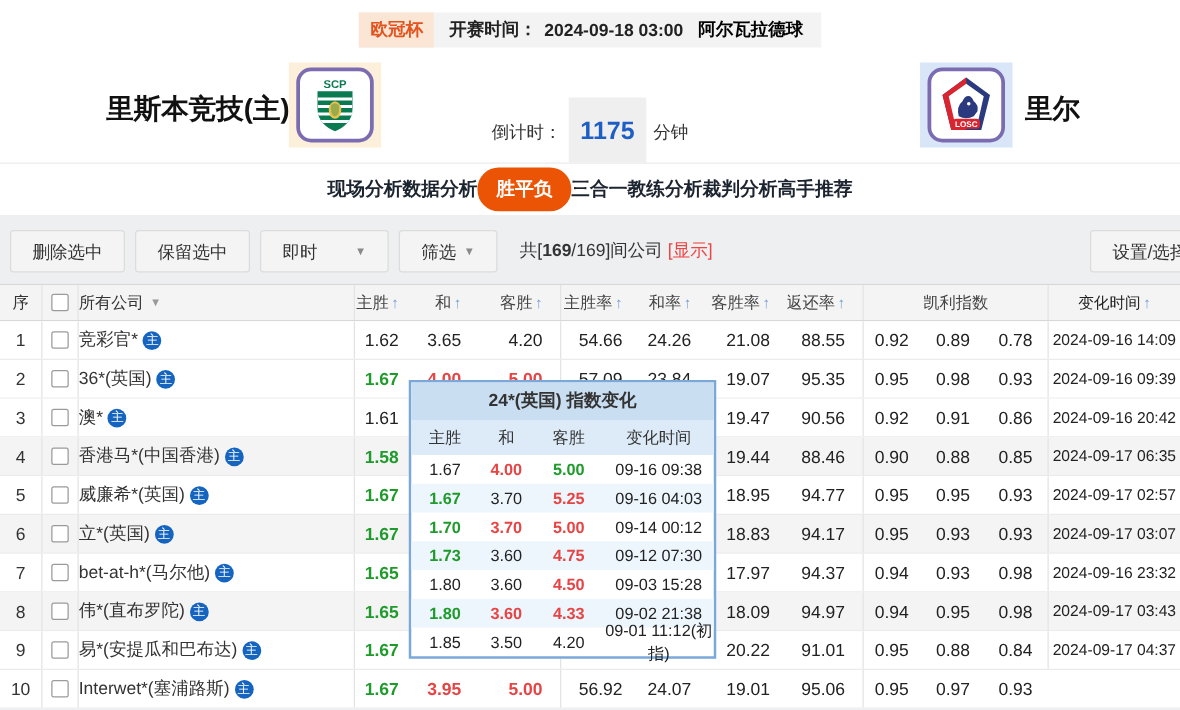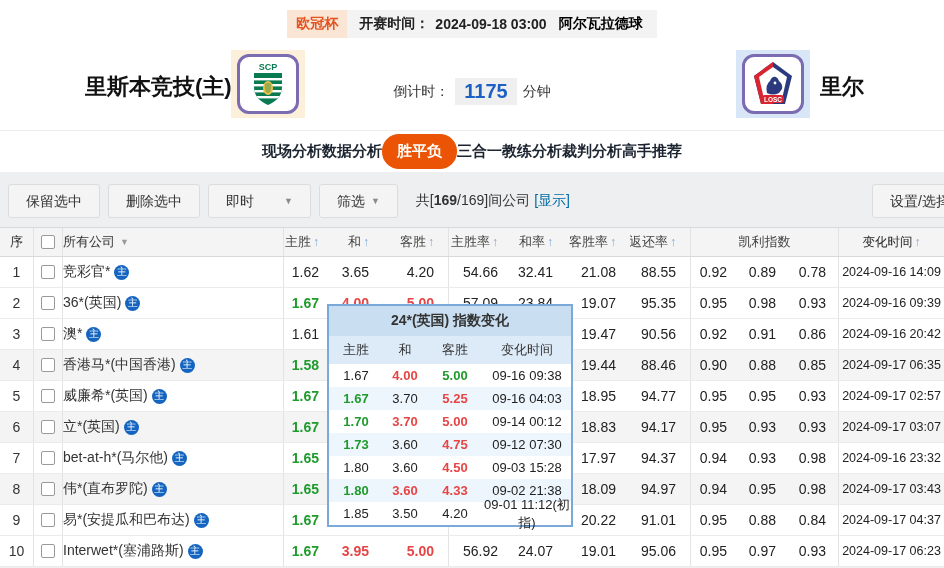--- a/index.html
+++ b/index.html
@@ -17,39 +17,39 @@
 
   
   .team-name { position:absolute; font-size:22px; font-weight:bold; color:#111; top:72px; }
   .home-name { left:85px; }
   .away-name { left:820px; }
   .logo-wrap { position:absolute; top:50px; width:74px; height:68px; display:flex; align-items:center; justify-content:center; }
   .home-wrap { left:231px; background:#fdf0da; }
   .away-wrap { left:736px; background:#d9e6f7; }
   .logo-box { width:62px; height:60px; background:#fff; border:3px solid #7b6cb2; border-radius:12px; display:flex; align-items:center; justify-content:center; }
   .countdown { position:absolute; top:78px; left:0; right:0; display:flex; justify-content:center; align-items:center; font-size:14px; color:#333; }
-  .cd-value { background:#efefef; color:#1d5fc4; font-size:20px; font-weight:bold; padding:2px 9px; margin:0 6px; }
+  .cd-value { background:#efefef; color:#1d5fc4; font-size:20px; font-weight:bold; padding:16px 9px; margin:0 6px; }
 
   
   .nav { position:absolute; top:130px; left:0; width:944px; height:42px; background:#fff; border-top:1px solid #ececec; display:flex; justify-content:center; align-items:center; }
   .tab { font-size:15px; font-weight:bold; color:#1c2430; cursor:pointer; white-space:nowrap; }
   .tab.active { background:#ea5404; color:#fff; border-radius:17px; padding:8px 15px; }
 
   
   .content { position:absolute; top:172px; left:0; width:944px; height:396px; background:#edeff0; }
 
   
   .toolbar { position:absolute; top:184px; left:8px; width:936px; height:34px; display:flex; align-items:center; gap:8px; font-size:14px; }
   .btn { background:#f4f4f4; border:1px solid #dcdcdc; border-radius:3px; height:34px; line-height:32px; padding:0 17px; color:#333; cursor:pointer; white-space:nowrap; }
   .btn.dd { display:flex; align-items:center; }
   .dd-gap { display:inline-block; width:30px; }
   .dd-arr { color:#8a8a8a; font-size:9px; }
   .count { margin-left:10px; color:#333; }
   .count b { font-weight:bold; }
-  .show-link { color:#0369a1; margin-left:4px; cursor:pointer; }
+  .show-link { color:#ef4444; margin-left:4px; cursor:pointer; }
   .settings-btn { position:absolute; left:864px; top:0; }
 
   
   .table { position:absolute; top:227px; left:0; width:944px; background:#fff; }
   .thead { height:30px; background:#f4f4f4; border-top:1px solid #d8d8d8; border-bottom:1px solid #d8d8d8; display:flex; align-items:center; font-size:13px; color:#444; }
   .trow { height:31px; display:flex; align-items:center; border-bottom:1px solid #ebebeb; background:#fff; font-size:14px; }
   .trow.shade { background:#f4f4f4; }
   .c { height:100%; display:flex; align-items:center; justify-content:flex-end; padding-right:14px; white-space:nowrap; overflow:hidden; }
   .bl { border-left:1px solid #e3e3e3; }
   .c-idx { width:33px; justify-content:center; padding:0; color:#333; }
@@ -136,22 +136,22 @@
     <div class="tab active">胜平负</div>
     <div class="tab">三合一</div>
     <div class="tab">教练分析</div>
     <div class="tab">裁判分析</div>
     <div class="tab">高手推荐</div>
   </div>
 
 <div class="content"></div>
 
 <div class="toolbar">
+  <div class="btn">删除选中</div>
   <div class="btn">保留选中</div>
-  <div class="btn">删除选中</div>
   <div class="btn dd">
     <span>即时</span>
     <span class="dd-gap"></span>
     <span class="dd-arr">▼</span>
   </div>
   <div class="btn dd">
     <span>筛选</span>
     <span style="width:6px;display:inline-block"></span>
     <span class="dd-arr">▼</span>
   </div>
@@ -214,21 +214,21 @@
           <span class="cbx"></span>
         </div>
         <div class="c c-comp bl">
           <span>竞彩官*</span>
           <span class="badge">主</span>
         </div>
         <div class="c c-o1 bl">1.62</div>
         <div class="c c-o2">3.65</div>
         <div class="c c-o3">4.20</div>
         <div class="c c-r1 bl">54.66</div>
-        <div class="c c-r2">32.41</div>
+        <div class="c c-r2">24.26</div>
         <div class="c c-r3">21.08</div>
         <div class="c c-r4">88.55</div>
         <div class="c c-k bl">0.92</div>
         <div class="c c-k">0.89</div>
         <div class="c c-k c-k3">0.78</div>
         <div class="c c-t bl">2024-09-16 14:09</div>
       </div>
       <div class="trow">
         <div class="c c-idx">2</div>
         <div class="c c-cb bl">
@@ -409,21 +409,20 @@
         <div class="c c-o1 bl g">1.67</div>
         <div class="c c-o2 r">3.95</div>
         <div class="c c-o3 r">5.00</div>
         <div class="c c-r1 bl">56.92</div>
         <div class="c c-r2">24.07</div>
         <div class="c c-r3">19.01</div>
         <div class="c c-r4">95.06</div>
         <div class="c c-k bl">0.95</div>
         <div class="c c-k">0.97</div>
         <div class="c c-k c-k3">0.93</div>
-        <div class="c c-t bl">2024-09-17 06:23</div>
       </div>
     </div>
 </div>
 
 <div class="popup">
   <div class="ptitle">24*(英国) 指数变化</div>
   <div class="phead" id="phead">
       <div class="pc1">主胜</div>
       <div class="pc2">和</div>
       <div class="pc3">客胜</div>

